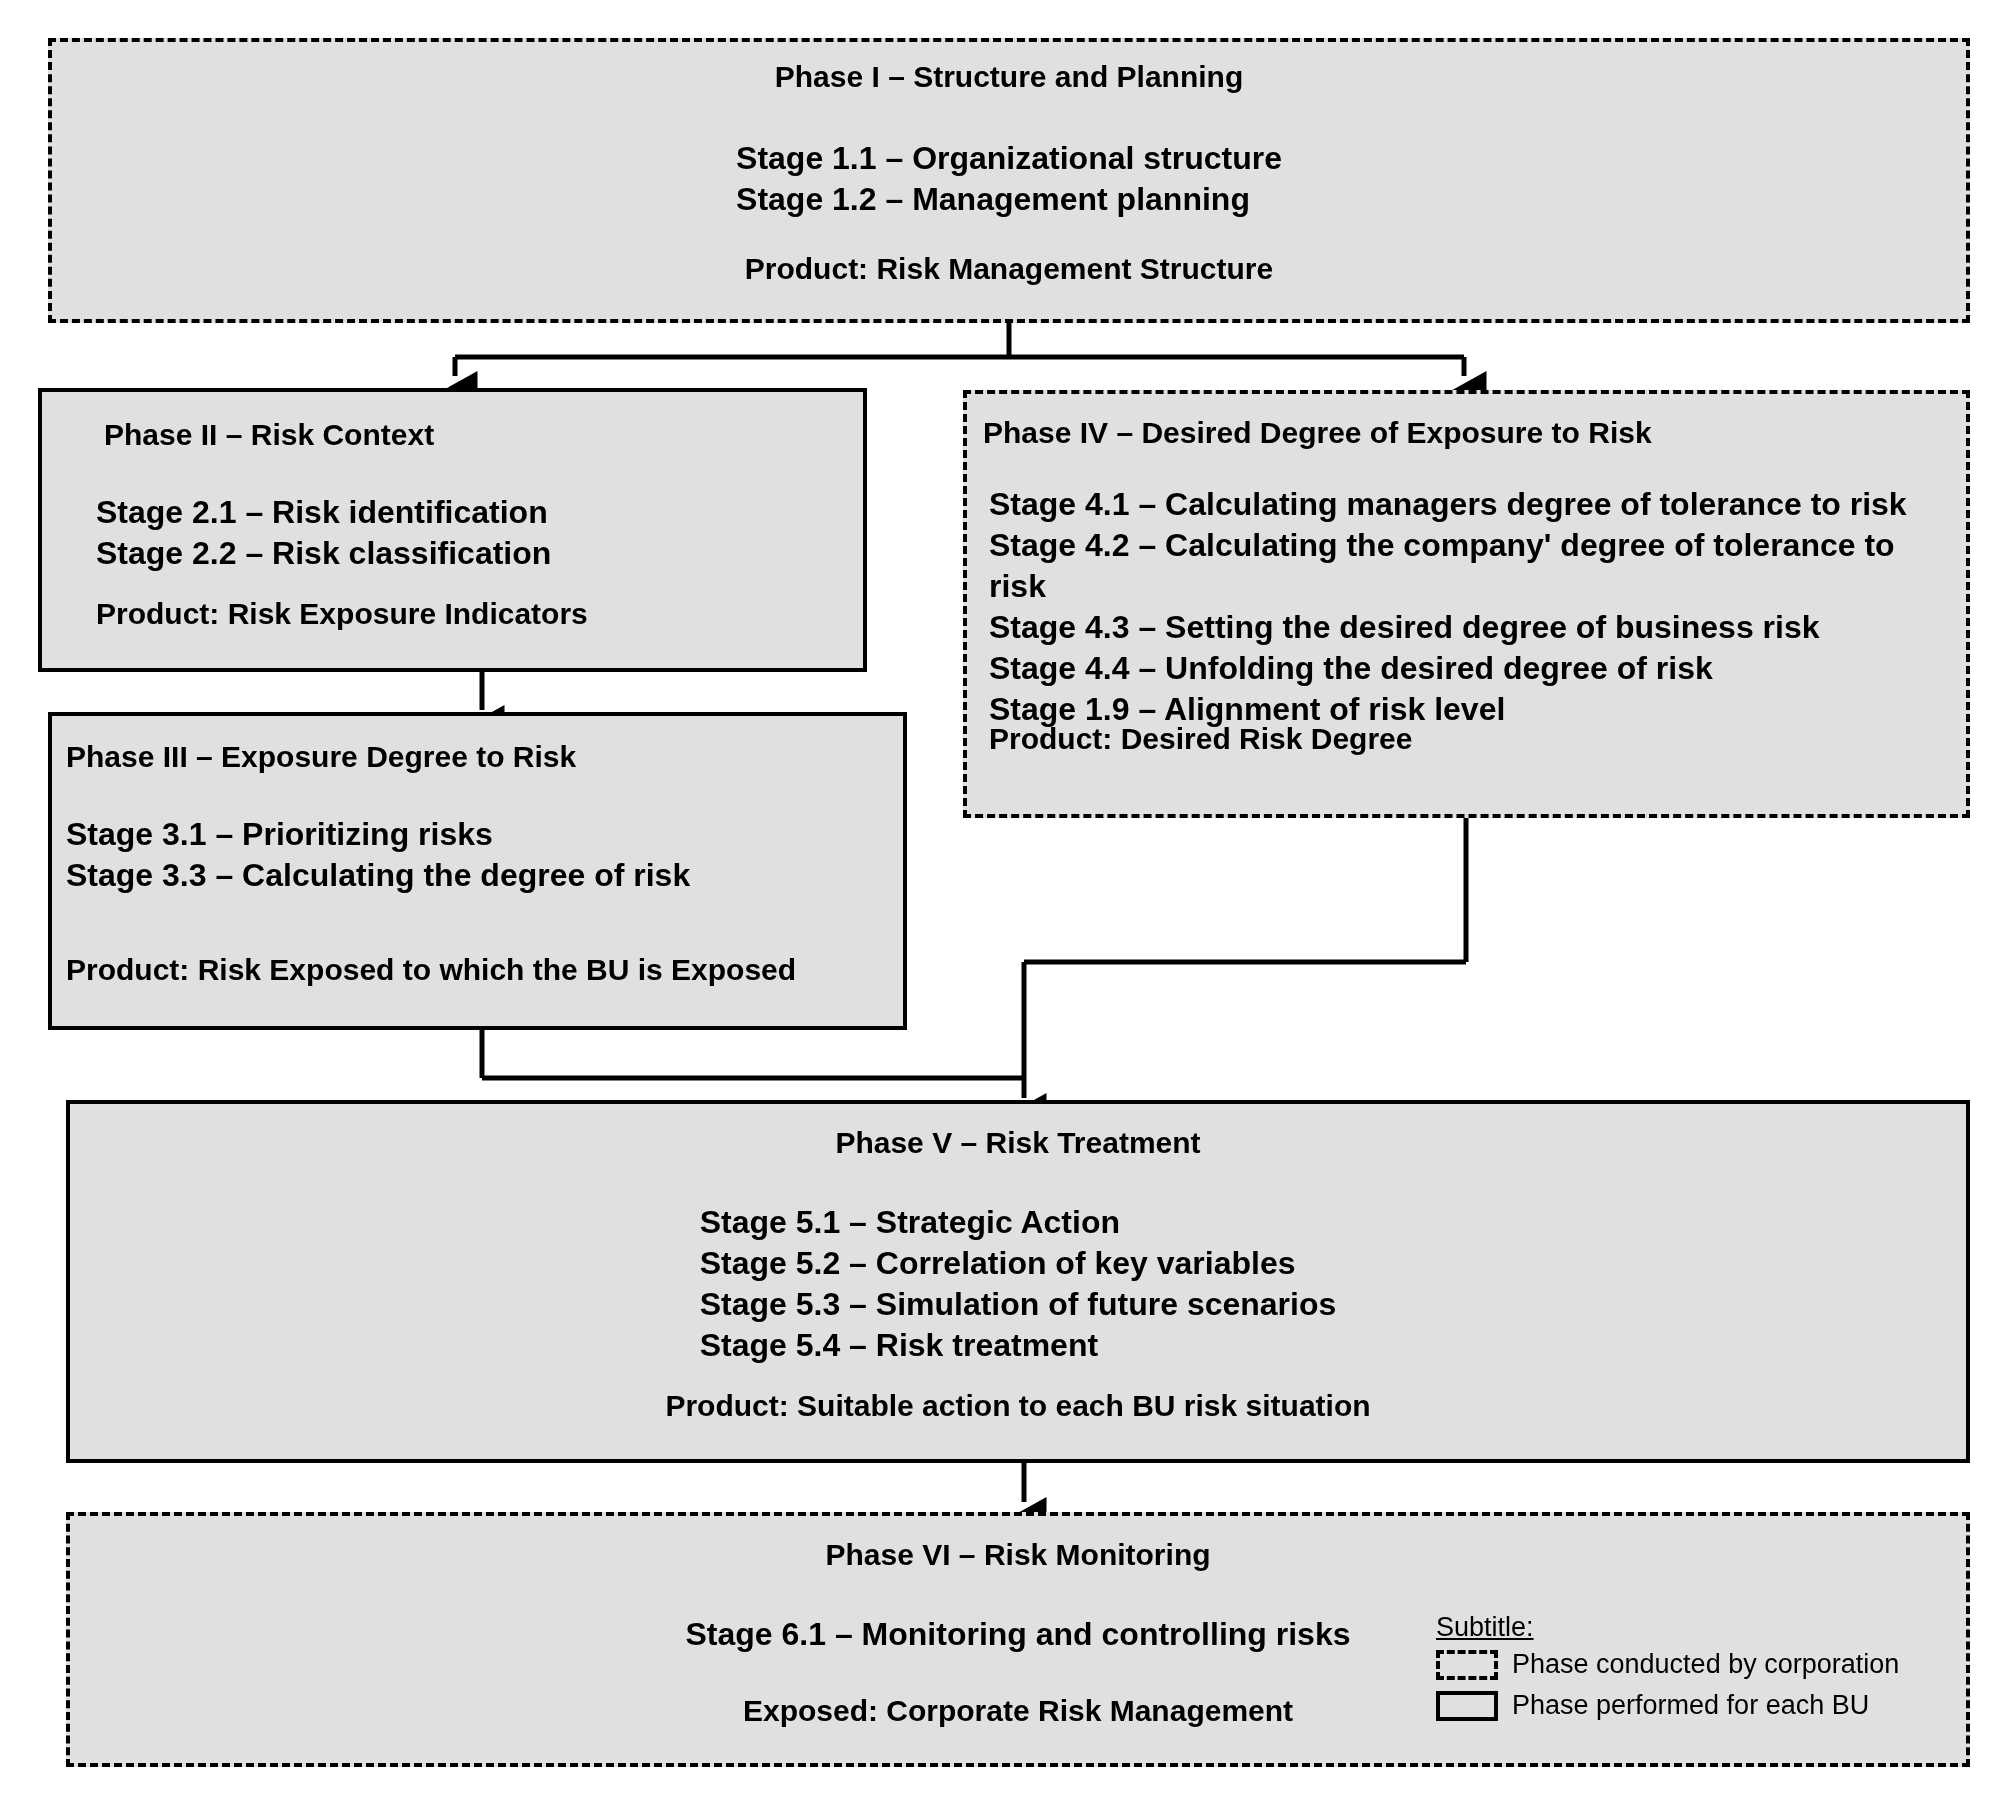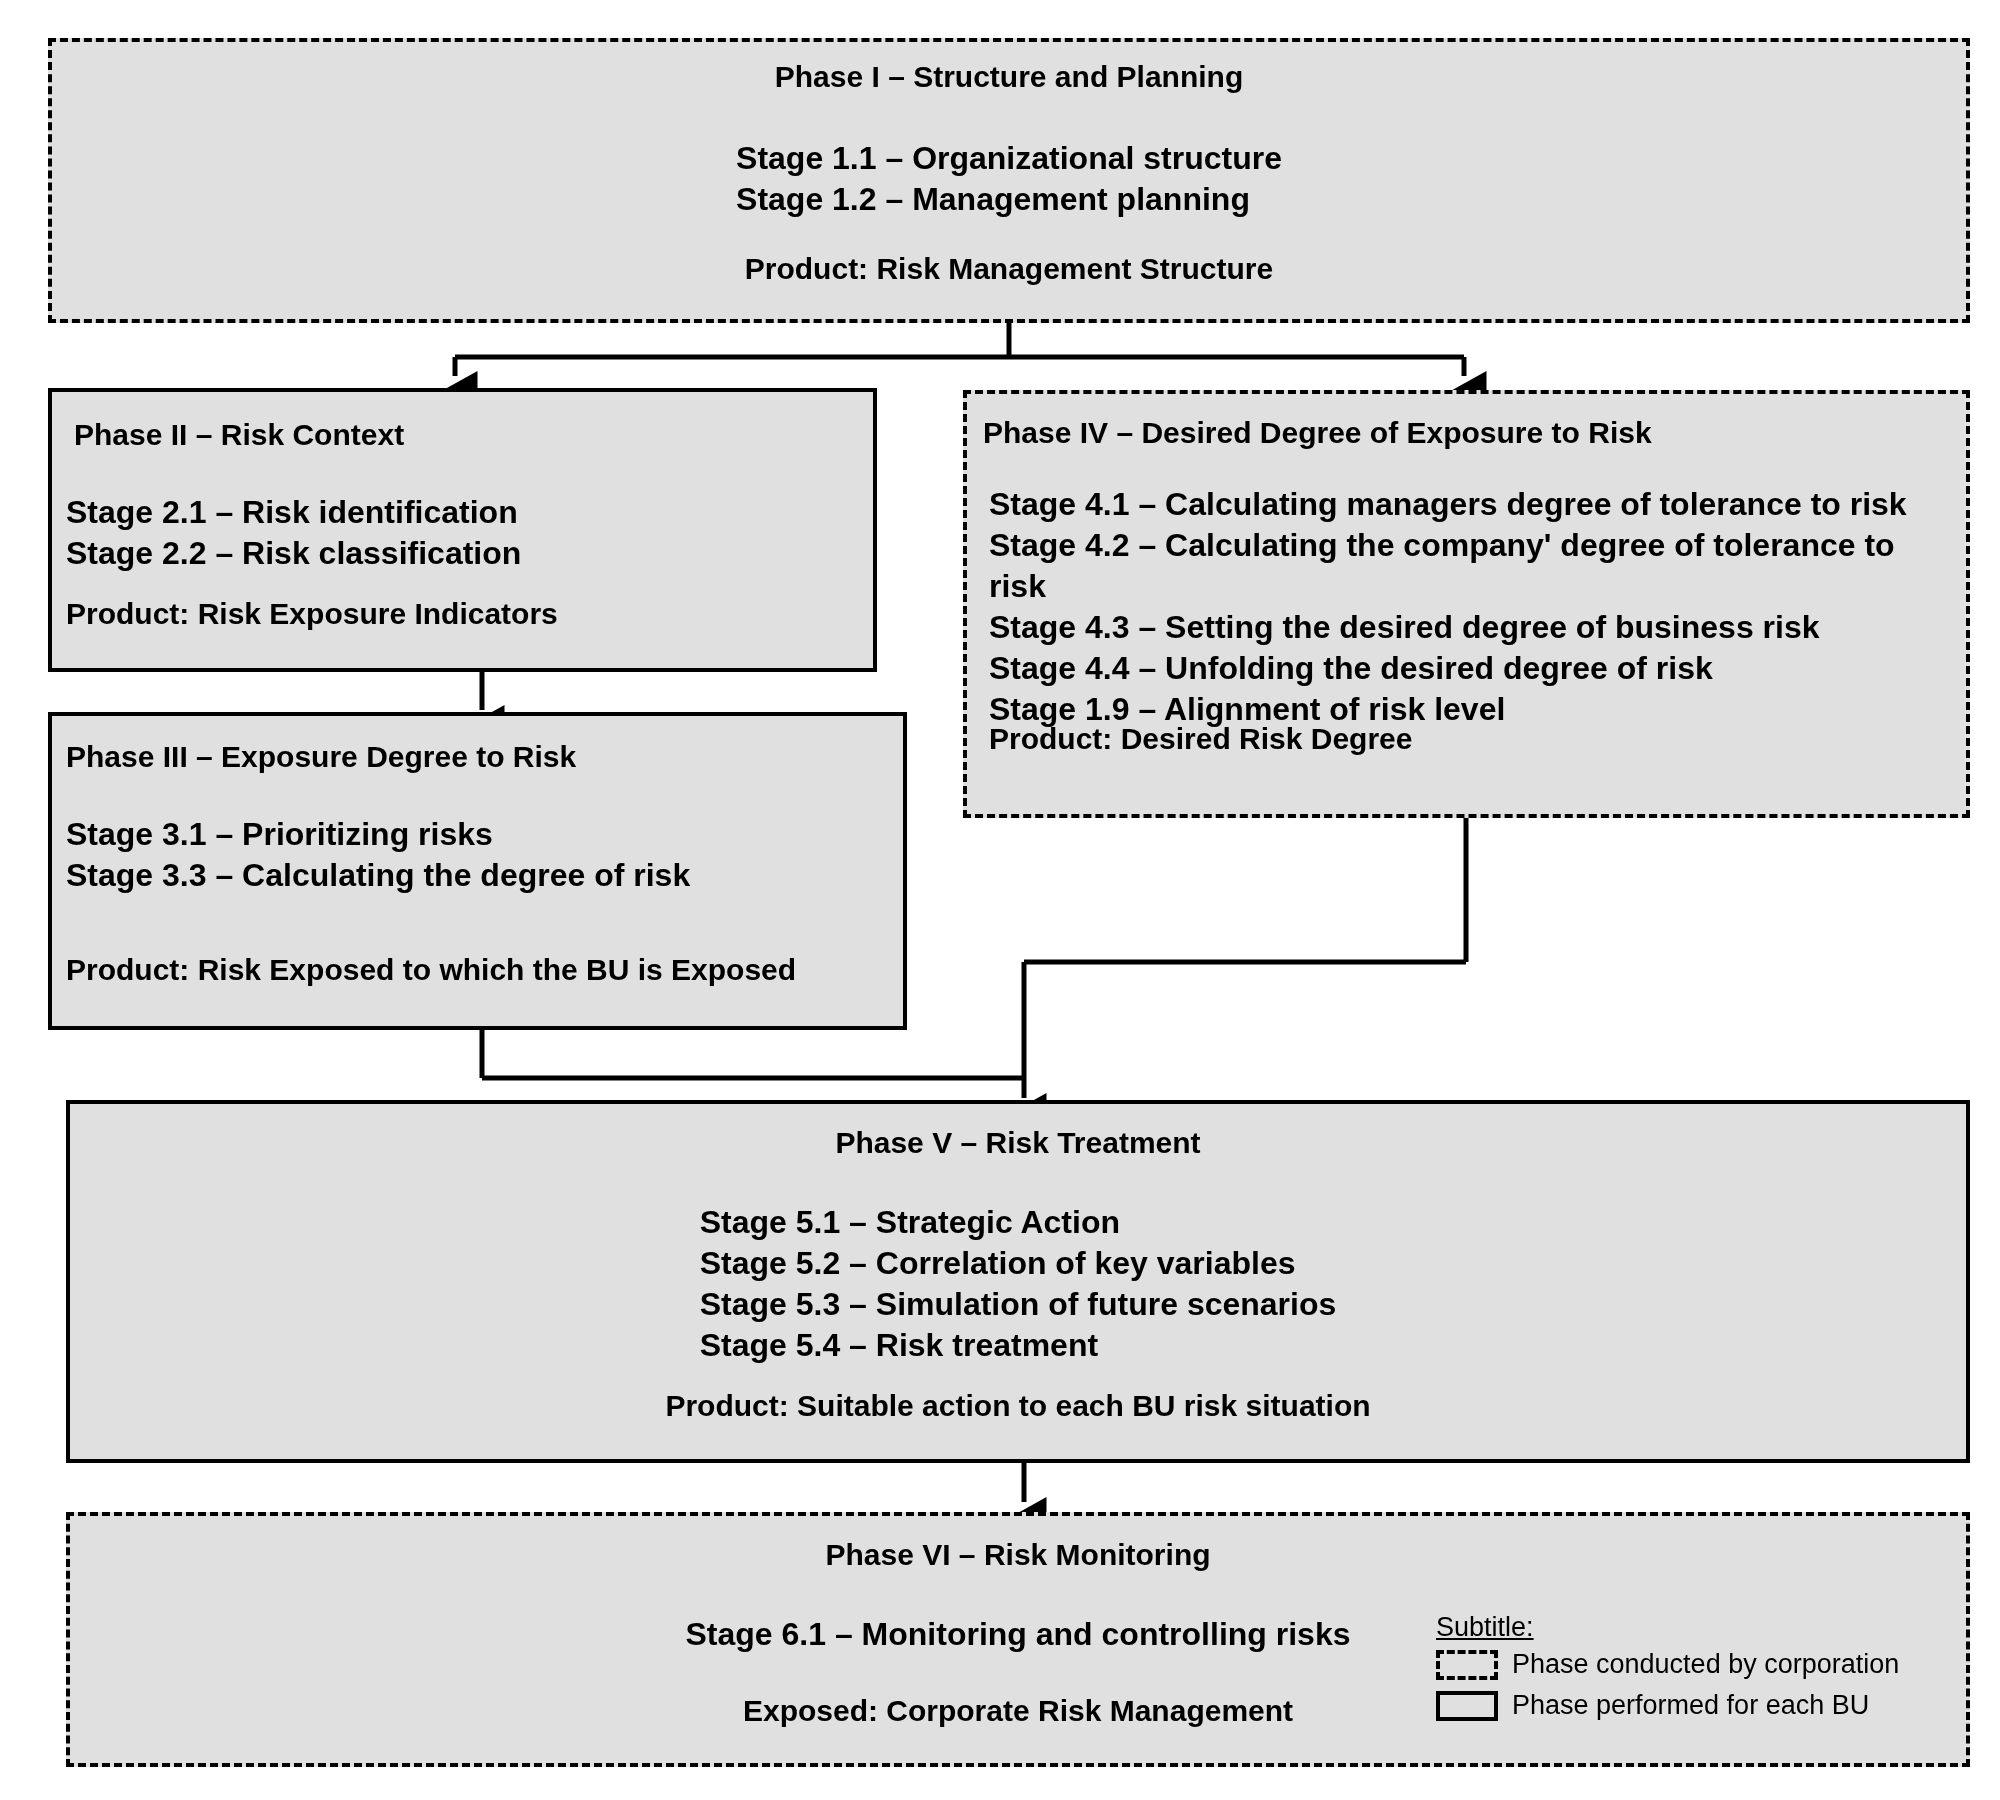--- a/index.html
+++ b/index.html
@@ -153,21 +153,21 @@
       <div class="stages-wrap" style="position:absolute; left:0; top:96px; width:100%;">
         <div class="stages">
           <div class="ph-stage">Stage 1.1 – Organizational structure</div>
           <div class="ph-stage">Stage 1.2 – Management planning</div>
         </div>
       </div>
       <div class="ph-product" style="position:absolute; left:0; top:210px; width:100%;">Product: Risk Management Structure</div>
     </div>
   </div>
 
-  <div class="phase-box solid left-align" style="left:48px; top:388px; width:829px; height:284px;">
+  <div class="phase-box solid left-align" style="left:38px; top:388px; width:829px; height:284px;padding-left:40px;">
     <div class="box-inner">
       <div class="ph-title" style="position:absolute; left:22px; top:26px;">Phase II – Risk Context</div>
       <div class="stages" style="position:absolute; left:14px; top:100px;">
         <div class="ph-stage">Stage 2.1 – Risk identification</div>
         <div class="ph-stage">Stage 2.2 – Risk classification</div>
       </div>
       <div class="ph-product" style="position:absolute; left:14px; top:205px;">Product: Risk Exposure Indicators</div>
     </div>
   </div>
 

